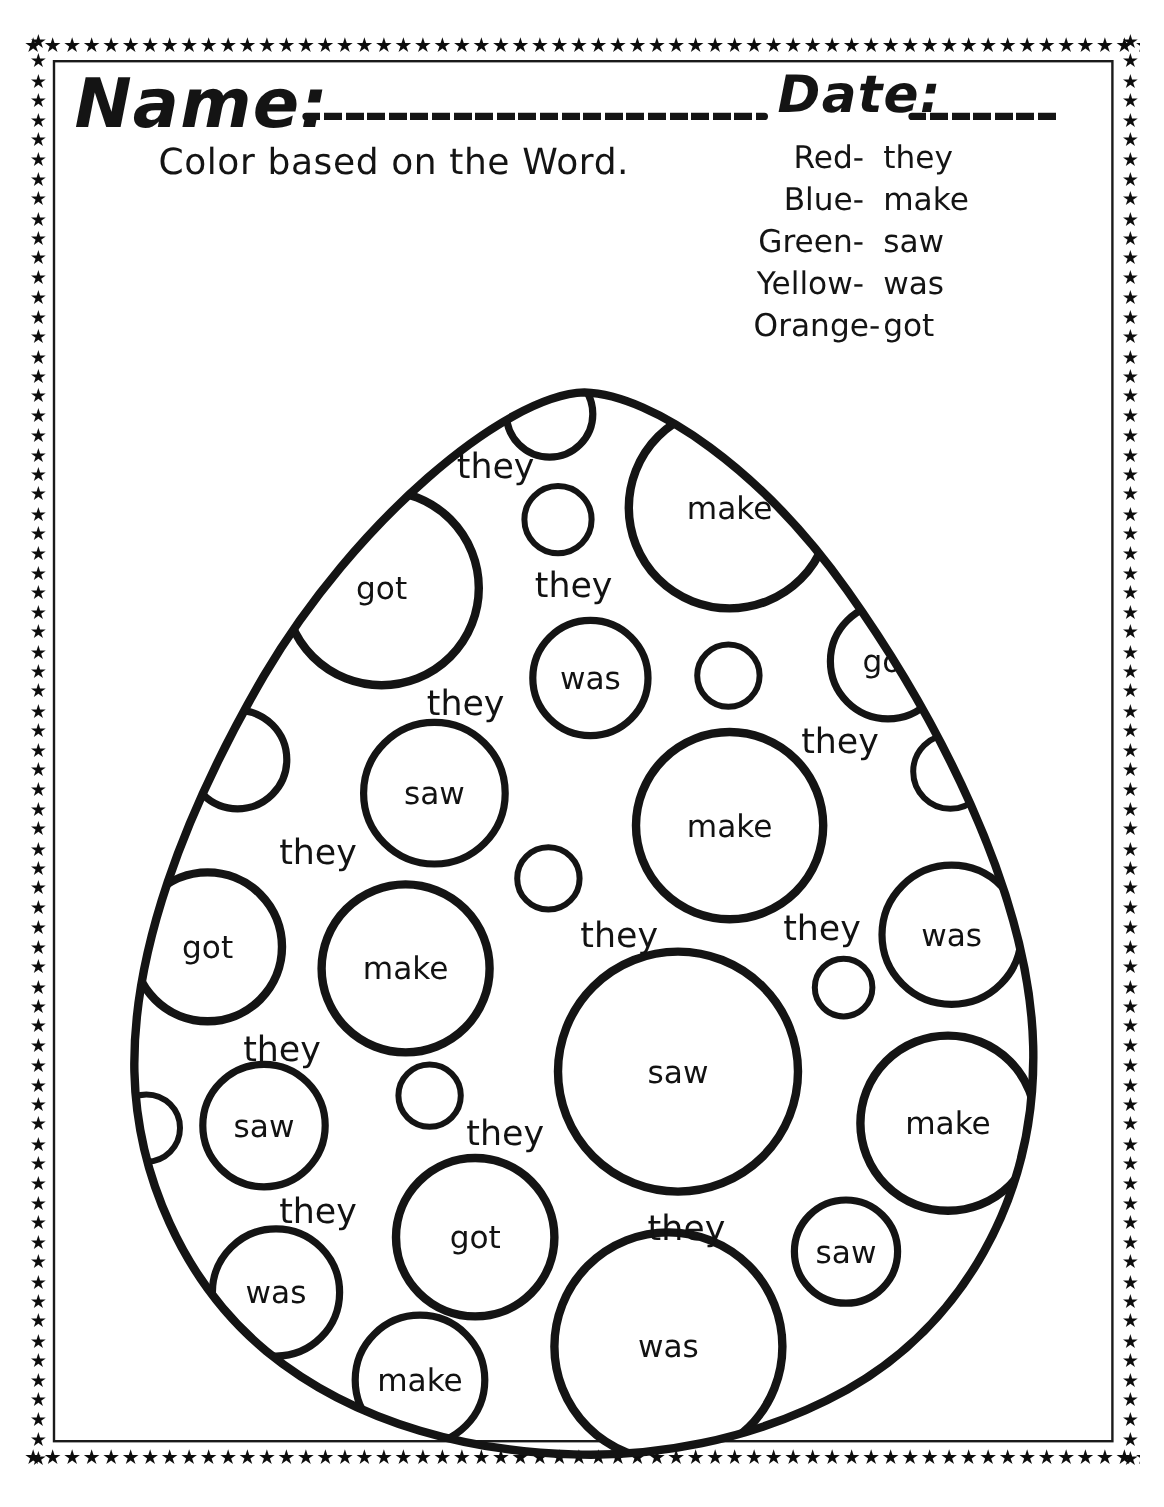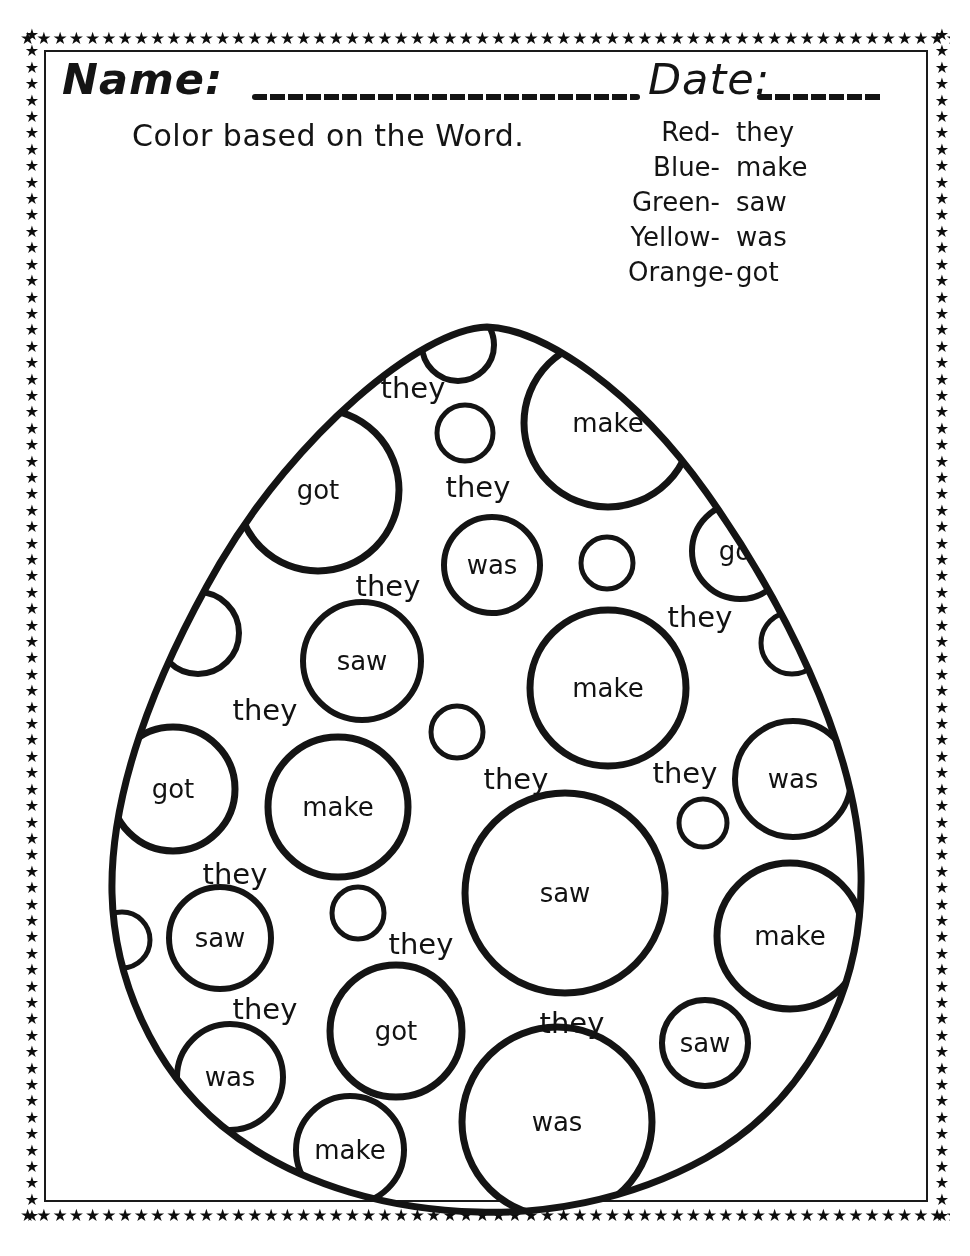--- a/index.html
+++ b/index.html
@@ -22,25 +22,25 @@
   }
   .star-col.left{left:21px;}
   .star-col.right{left:931px;}
   
   .inner-frame{
     position:absolute;left:44px;top:50px;width:884px;height:1152px;
     border:2px solid #1a1a1a;box-sizing:border-box;
   }
   
   .name-label{
-    position:absolute;left:62px;top:54px;font-size:43px;font-weight:700;
+    position:absolute;left:62px;top:54px;font-size:57px;font-weight:700;
     letter-spacing:1px;font-style:italic;
   }
   .date-label{
-    position:absolute;left:648px;top:54px;font-size:43px;font-weight:400;
+    position:absolute;left:648px;top:54px;font-size:43px;font-weight:700;
     letter-spacing:1px;font-style:italic;
   }
   .write-line{
     position:absolute;height:6px;border-radius:3px;
     background:repeating-linear-gradient(90deg,#141414 0 15px,rgba(0,0,0,0) 15px 18px);
   }
   .name-line{left:252px;top:94px;width:388px;}
   .date-line{left:757px;top:94px;width:126px;}
   .instruction{
     position:absolute;left:92px;top:118px;font-size:30px;letter-spacing:.5px;margin-left:40px;

